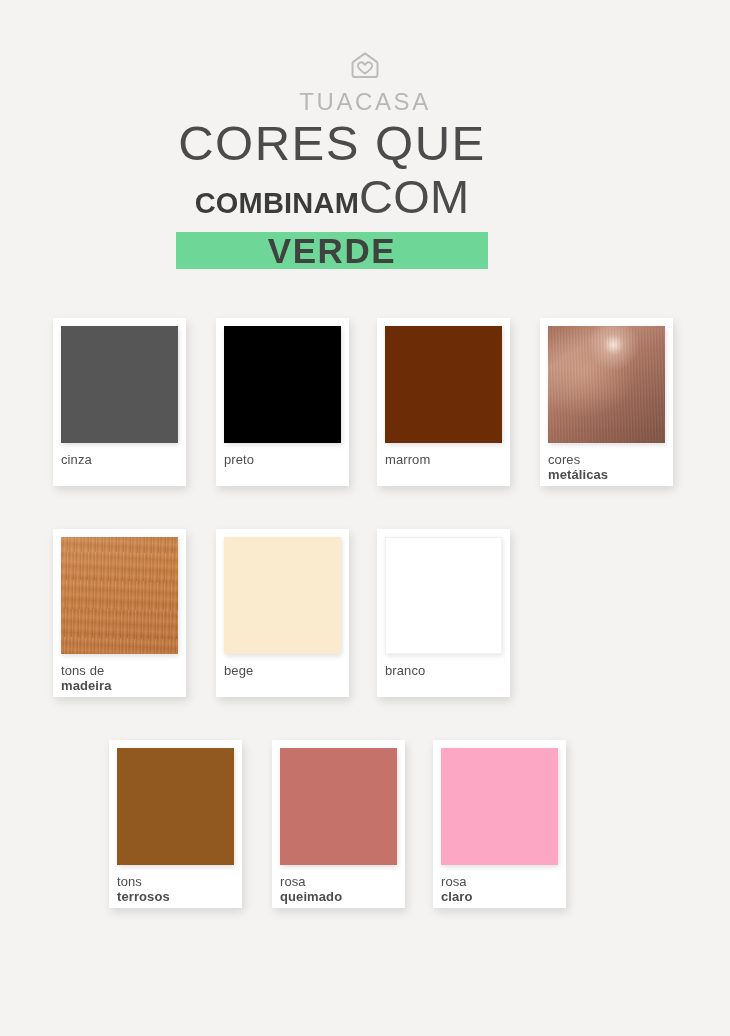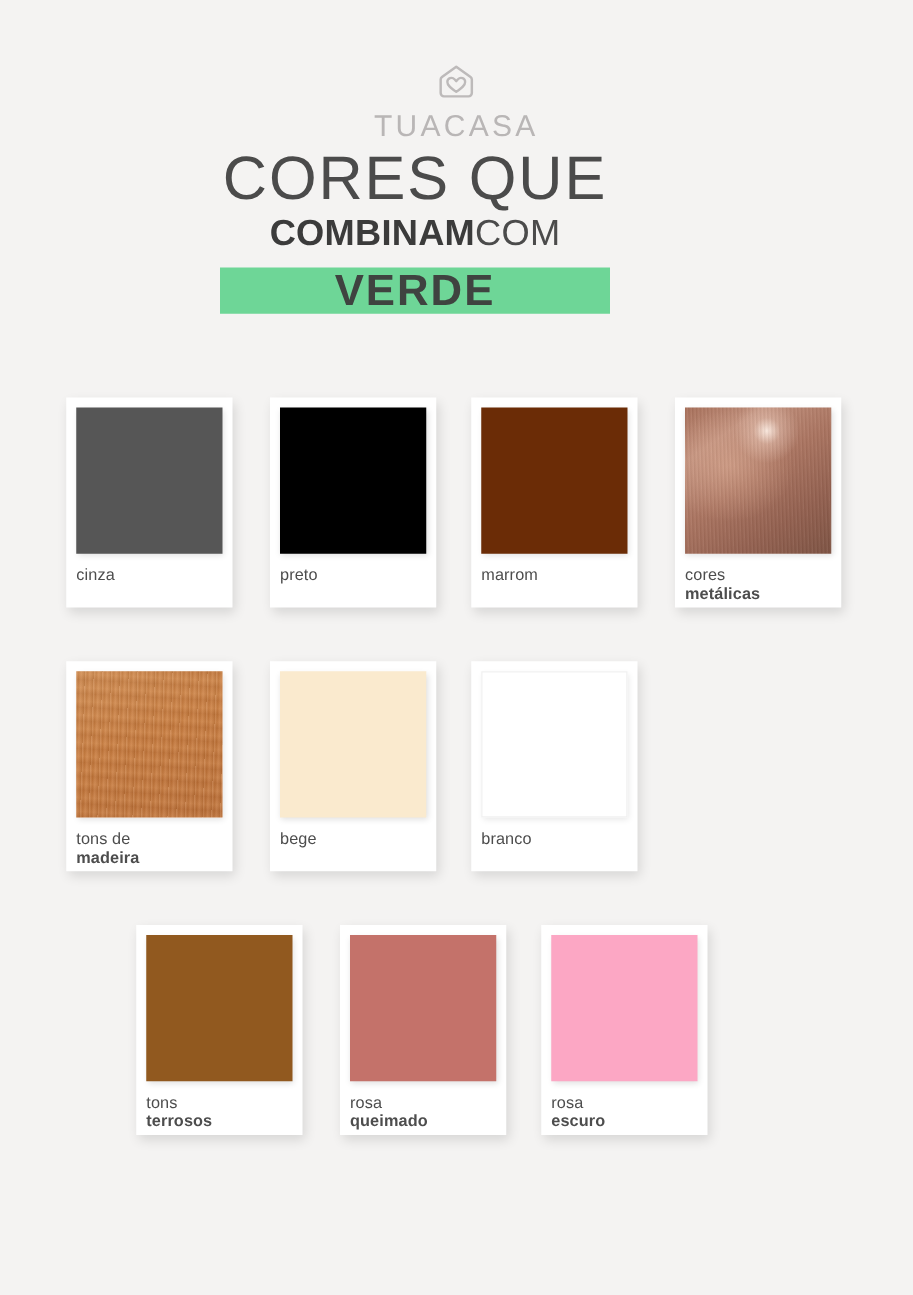--- a/index.html
+++ b/index.html
@@ -61,21 +61,21 @@
     margin-top: 4px;
     white-space: nowrap;
   }
   .title-strong {
     font-size: 29px;
     font-weight: 700;
     letter-spacing: 0.2px;
     color: #3b3b3b;
   }
   .title-light {
-    font-size: 29px;
+    font-size: 47px;
     font-weight: 300;
     letter-spacing: 0.2px;
     color: #4b4b4b;
   }
   .title-banner {
     margin: 12px auto 0 auto;
     width: 312px;
     height: 37px;
     background: #6ed697;
     display: flex;
@@ -252,17 +252,17 @@
         <div class="swatch" style="background: rgb(196, 114, 106);"></div>
         <div class="caption">
           <span class="l1">rosa</span>
           <span class="l2">queimado</span>
         </div>
       </div>
       <div class="card c2">
         <div class="swatch" style="background: rgb(252, 167, 196);"></div>
         <div class="caption">
           <span class="l1">rosa</span>
-          <span class="l2">escuro</span>
+          <span class="l2">claro</span>
         </div>
       </div>
     </div>
 </div>
 
 </body></html>

